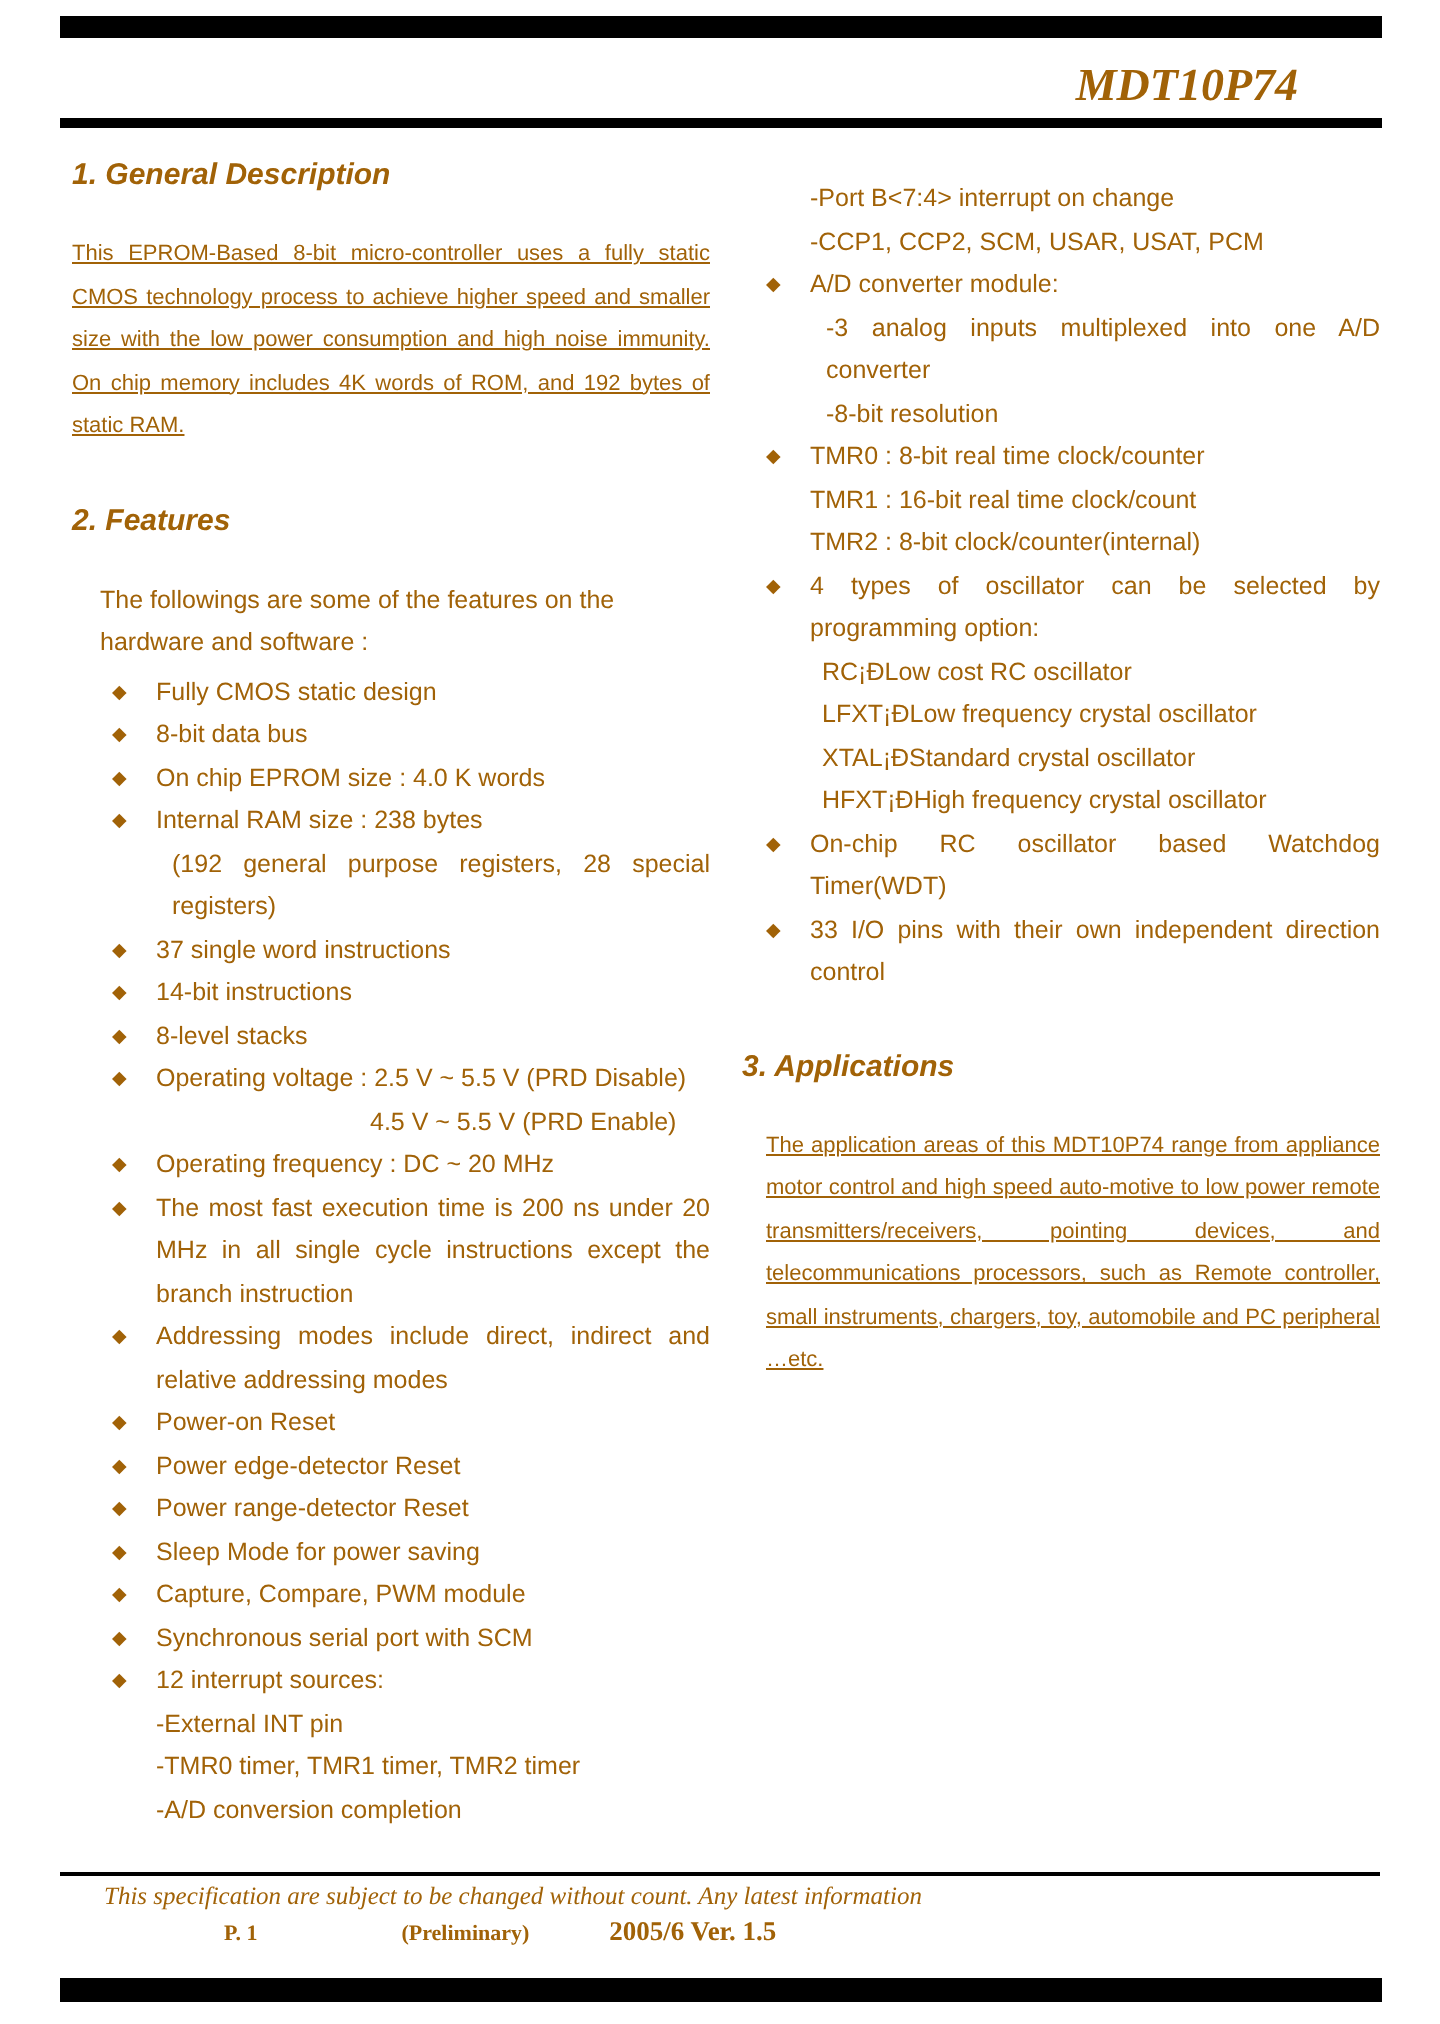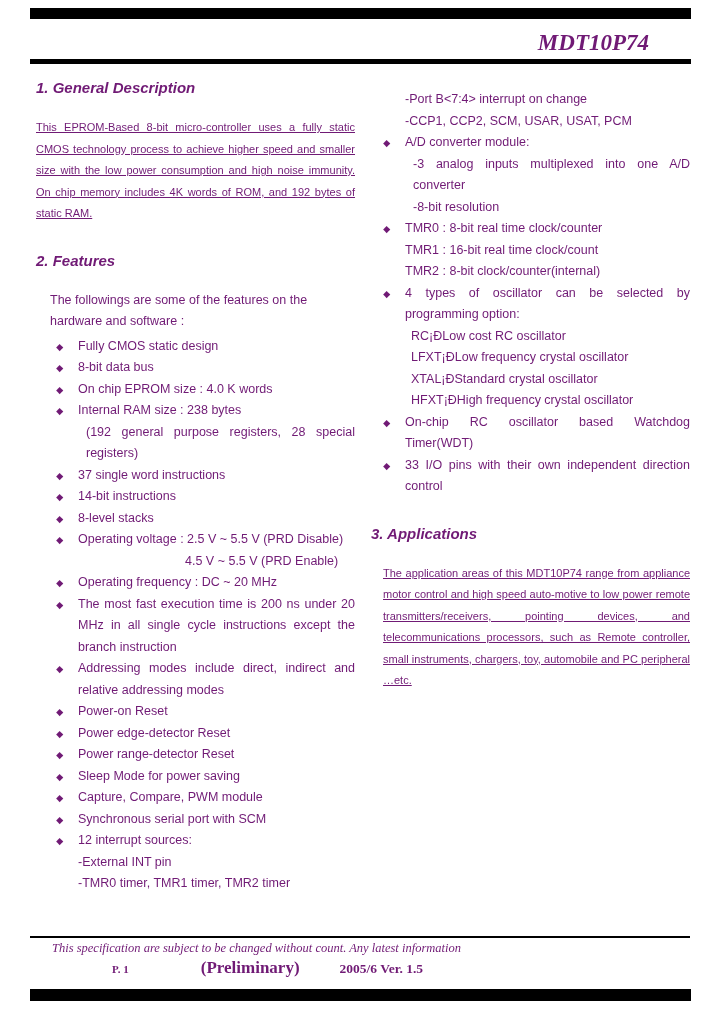--- a/index.html
+++ b/index.html
@@ -2,21 +2,21 @@
 <html><head>
 <meta charset="utf-8">
 <style>
   * { margin: 0; padding: 0; box-sizing: border-box; }
   html, body { background: #ffffff; }
   .page {
     position: relative;
     width: 720px;
     height: 1012px;
     background: #ffffff;
-    color: #701a75;
+    color: #a16207;
     font-family: "Liberation Sans", sans-serif;
     overflow: hidden;
   }
 
   
   .top-bar { position: absolute; left: 30px; right: 29px; top: 8px; height: 11px; background: #000; }
   .title-row {
     position: absolute; left: 30px; right: 29px; top: 19px; height: 39px;
     display: flex; justify-content: flex-end; align-items: flex-end; padding-right: 42px;
   }
@@ -72,21 +72,21 @@
     position: absolute; left: 52px; top: 941px;
     font-family: "Liberation Serif", serif; font-style: italic; font-size: 12.5px;
   }
   .footer-line2 {
     position: absolute; left: 57px; top: 958px; right: 40px;
     display: flex; align-items: baseline;
     font-family: "Liberation Serif", serif; font-size: 12.5px;
   }
   .footer-preview { font-style: italic; }
   .footer-page { font-weight: bold; margin-left: 55px; font-size: 11px; }
-  .footer-status { font-weight: bold; margin-left: 72px; font-size: 17px; }
+  .footer-status { font-weight: bold; margin-left: 72px; font-size: 11px; }
   .footer-version { font-weight: bold; margin-left: 40px; font-size: 13.5px; }
   .bottom-bar { position: absolute; left: 30px; right: 29px; top: 989px; height: 12px; background: #000; }
 </style>
 </head>
 <body>
 
 <div class="page">
 
   <div class="top-bar"></div>
 
@@ -185,20 +185,24 @@
             <span class="marker">◆</span>
             <span class="feat-text">12 interrupt sources:</span>
           </div>
           <div class="feat-row">
             <span class="marker"></span>
             <span class="feat-text">-External INT pin</span>
           </div>
           <div class="feat-row">
             <span class="marker"></span>
             <span class="feat-text">-TMR0 timer, TMR1 timer, TMR2 timer</span>
+          </div>
+          <div class="feat-row">
+            <span class="marker"></span>
+            <span class="feat-text">-A/D conversion completion</span>
           </div>
         </div>
     </div>
 
     <div class="col">
       <div class="feature-list right-list">
           <div class="feat-row">
             <span class="marker"></span>
             <span class="feat-text">-Port B&lt;7:4&gt; interrupt on change</span>
           </div>

